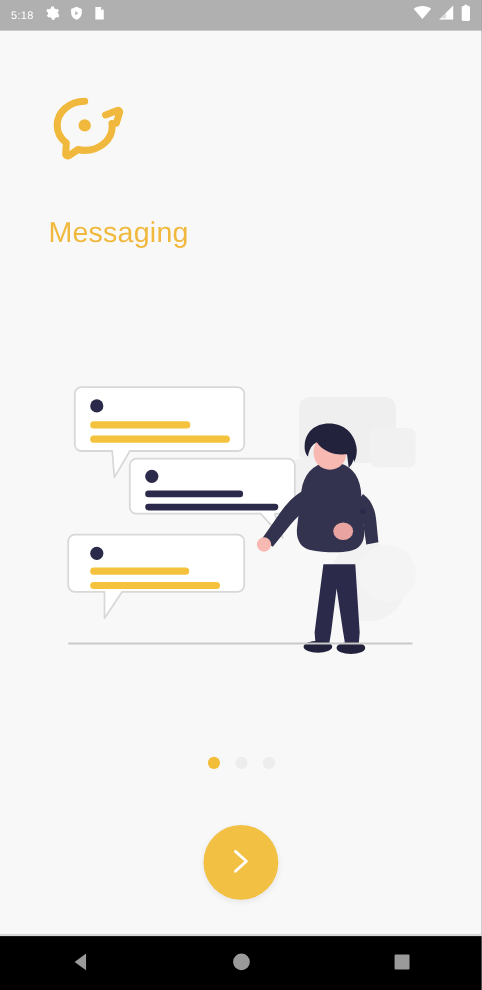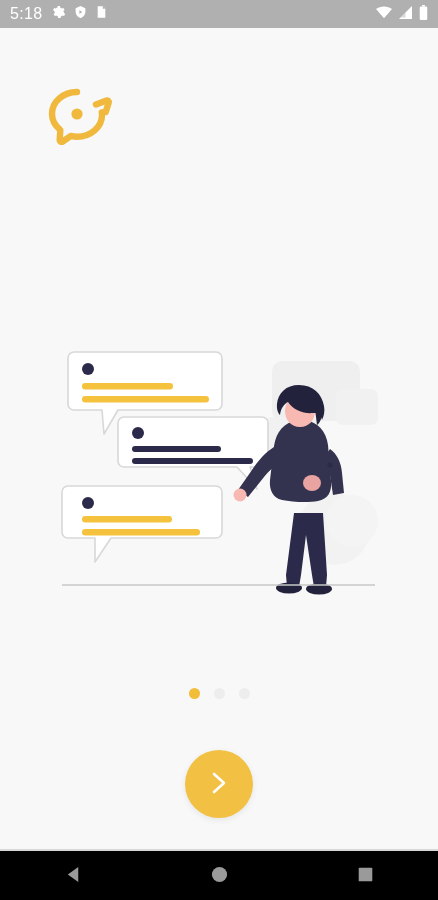--- a/index.html
+++ b/index.html
@@ -20,21 +20,21 @@
   .status-bar {
     position:absolute; top:0; left:0;
     width:438px; height:28px;
     background:#b0b0b0;
     display:flex; align-items:center;
     padding:0 10px;
   }
   .status-left { display:flex; align-items:center; gap:9px; }
   .status-right { margin-left:auto; display:flex; align-items:center; gap:6px; }
   .clock {
-    color:#ffffff; font-size:16px; letter-spacing:.3px;
+    color:#ffffff; font-size:10px; letter-spacing:.3px;
     font-family:"Liberation Sans", sans-serif;
   }
   .sb-ico { display:block; }
 
   
   .content {
     position:absolute; top:28px; left:0;
     width:438px; height:823px;
     background:#f8f8f8;
   }
@@ -138,20 +138,21 @@
   <div class="content">
 
     <div class="logo-wrap">
       <svg width="68" height="58" viewBox="0 0 68 58" fill="none">
         <path d="M32 4C18.2 4 7 13.8 7 25.8c0 6.4 3.2 12.2 8.3 16.2l-.6 9.8c-.1 1.6 1.7 2.6 3 1.7l8.2-5.6c2 .5 4 .8 6.1.8 13.8 0 25-9.8 25-21.8 0-.9-.06-1.8-.2-2.6" stroke="#f0b93e" stroke-width="6.4" stroke-linecap="round" stroke-linejoin="round"></path>
         <path d="M51 16.5l10.5-4c1.3-.5 2.6.7 2.2 2l-3 9.5" stroke="#f0b93e" stroke-width="6.4" stroke-linecap="round" stroke-linejoin="round"></path>
         <circle cx="32" cy="26" r="5.6" fill="#f0b93e"></circle>
       </svg>
     </div>
 
+    <div class="title">Messaging</div>
 
     <div class="illus">
       <svg width="438" height="300" viewBox="0 0 438 300" fill="none">
 
         <g opacity="1">
           <rect x="272" y="48" width="88" height="60" rx="10" fill="#efefef"></rect>
           <rect x="336" y="76" width="42" height="36" rx="7" fill="#f1f1f1"></rect>
           <rect x="264" y="104" width="56" height="42" rx="8" fill="#f1f1f1"></rect>
           <circle cx="334" cy="216" r="36" fill="#f2f2f2"></circle>
           <circle cx="352" cy="208" r="26" fill="#f4f4f4"></circle>

